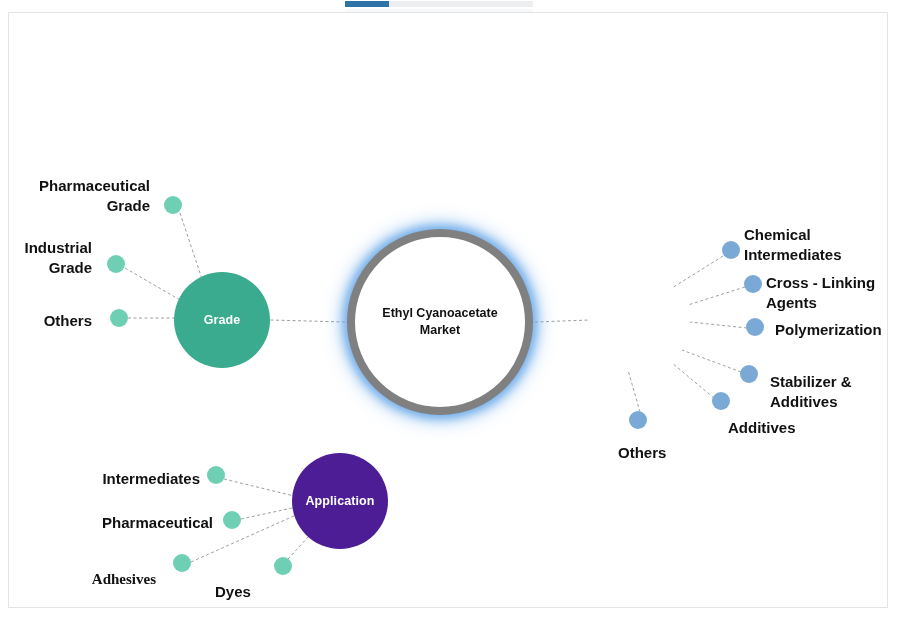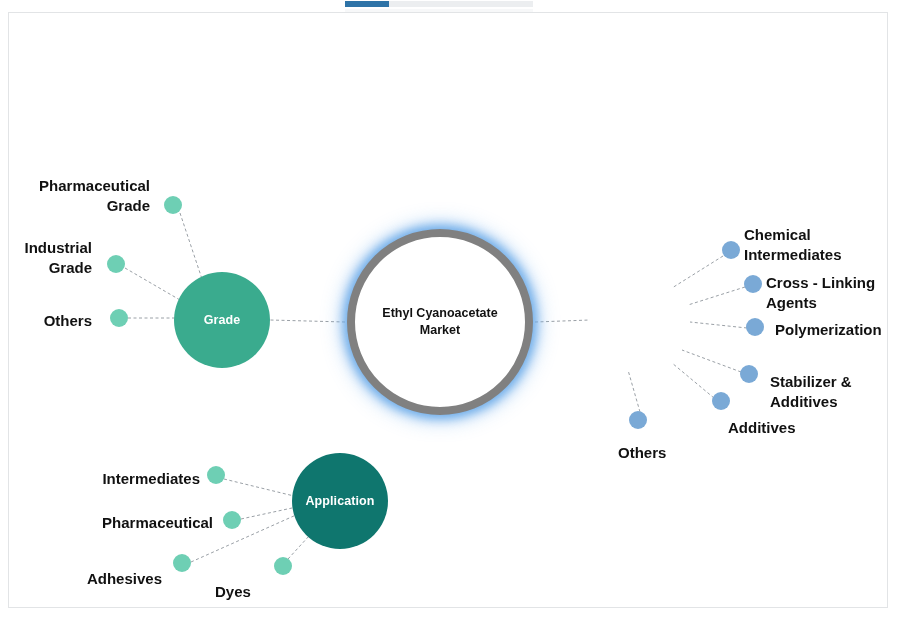--- a/index.html
+++ b/index.html
@@ -180,25 +180,25 @@
   <div class="leaf-label lab-left" style="left:766px; top:273px; width:140px;">Cross - Linking Agents</div>
   <div class="dot dot-blue" style="left:746px; top:318px; width:18px; height:18px;"></div>
   <div class="leaf-label lab-left" style="left:775px; top:320px; width:130px;">Polymerization</div>
   <div class="dot dot-blue" style="left:740px; top:365px; width:18px; height:18px;"></div>
   <div class="leaf-label lab-left" style="left:770px; top:372px; width:140px;">Stabilizer &amp; Additives</div>
   <div class="dot dot-blue" style="left:712px; top:392px; width:18px; height:18px;"></div>
   <div class="leaf-label lab-left" style="left:728px; top:418px; width:110px;">Additives</div>
   <div class="dot dot-blue" style="left:629px; top:411px; width:18px; height:18px;"></div>
   <div class="leaf-label lab-left" style="left:618px; top:443px; width:80px;">Others</div>
 
-  <div class="hub" style="left:292px; top:453px; width:96px; height:96px; background:#0f766e;">
+  <div class="hub" style="left:292px; top:453px; width:96px; height:96px; background:#4c1d95;">
     <span>Application</span>
   </div>
   <div class="dot dot-teal" style="left:207px; top:466px; width:18px; height:18px;"></div>
   <div class="leaf-label lab-right" style="left:75px; top:469px; width:125px;">Intermediates</div>
   <div class="dot dot-teal" style="left:223px; top:511px; width:18px; height:18px;"></div>
   <div class="leaf-label lab-right" style="left:88px; top:513px; width:125px;">Pharmaceutical</div>
   <div class="dot dot-teal" style="left:173px; top:554px; width:18px; height:18px;"></div>
-  <div class="leaf-label lab-right" style="left:52px; top:569px; width:110px;">Adhesives</div>
+  <div class="leaf-label lab-right" style="left:46px; top:569px; width:110px;font-family:Liberation Serif, serif;">Adhesives</div>
   <div class="dot dot-teal" style="left:274px; top:557px; width:18px; height:18px;"></div>
   <div class="leaf-label lab-left" style="left:215px; top:570px; width:60px;margin-top:12px;">Dyes</div>
 
 </div>
 
 </body></html>

